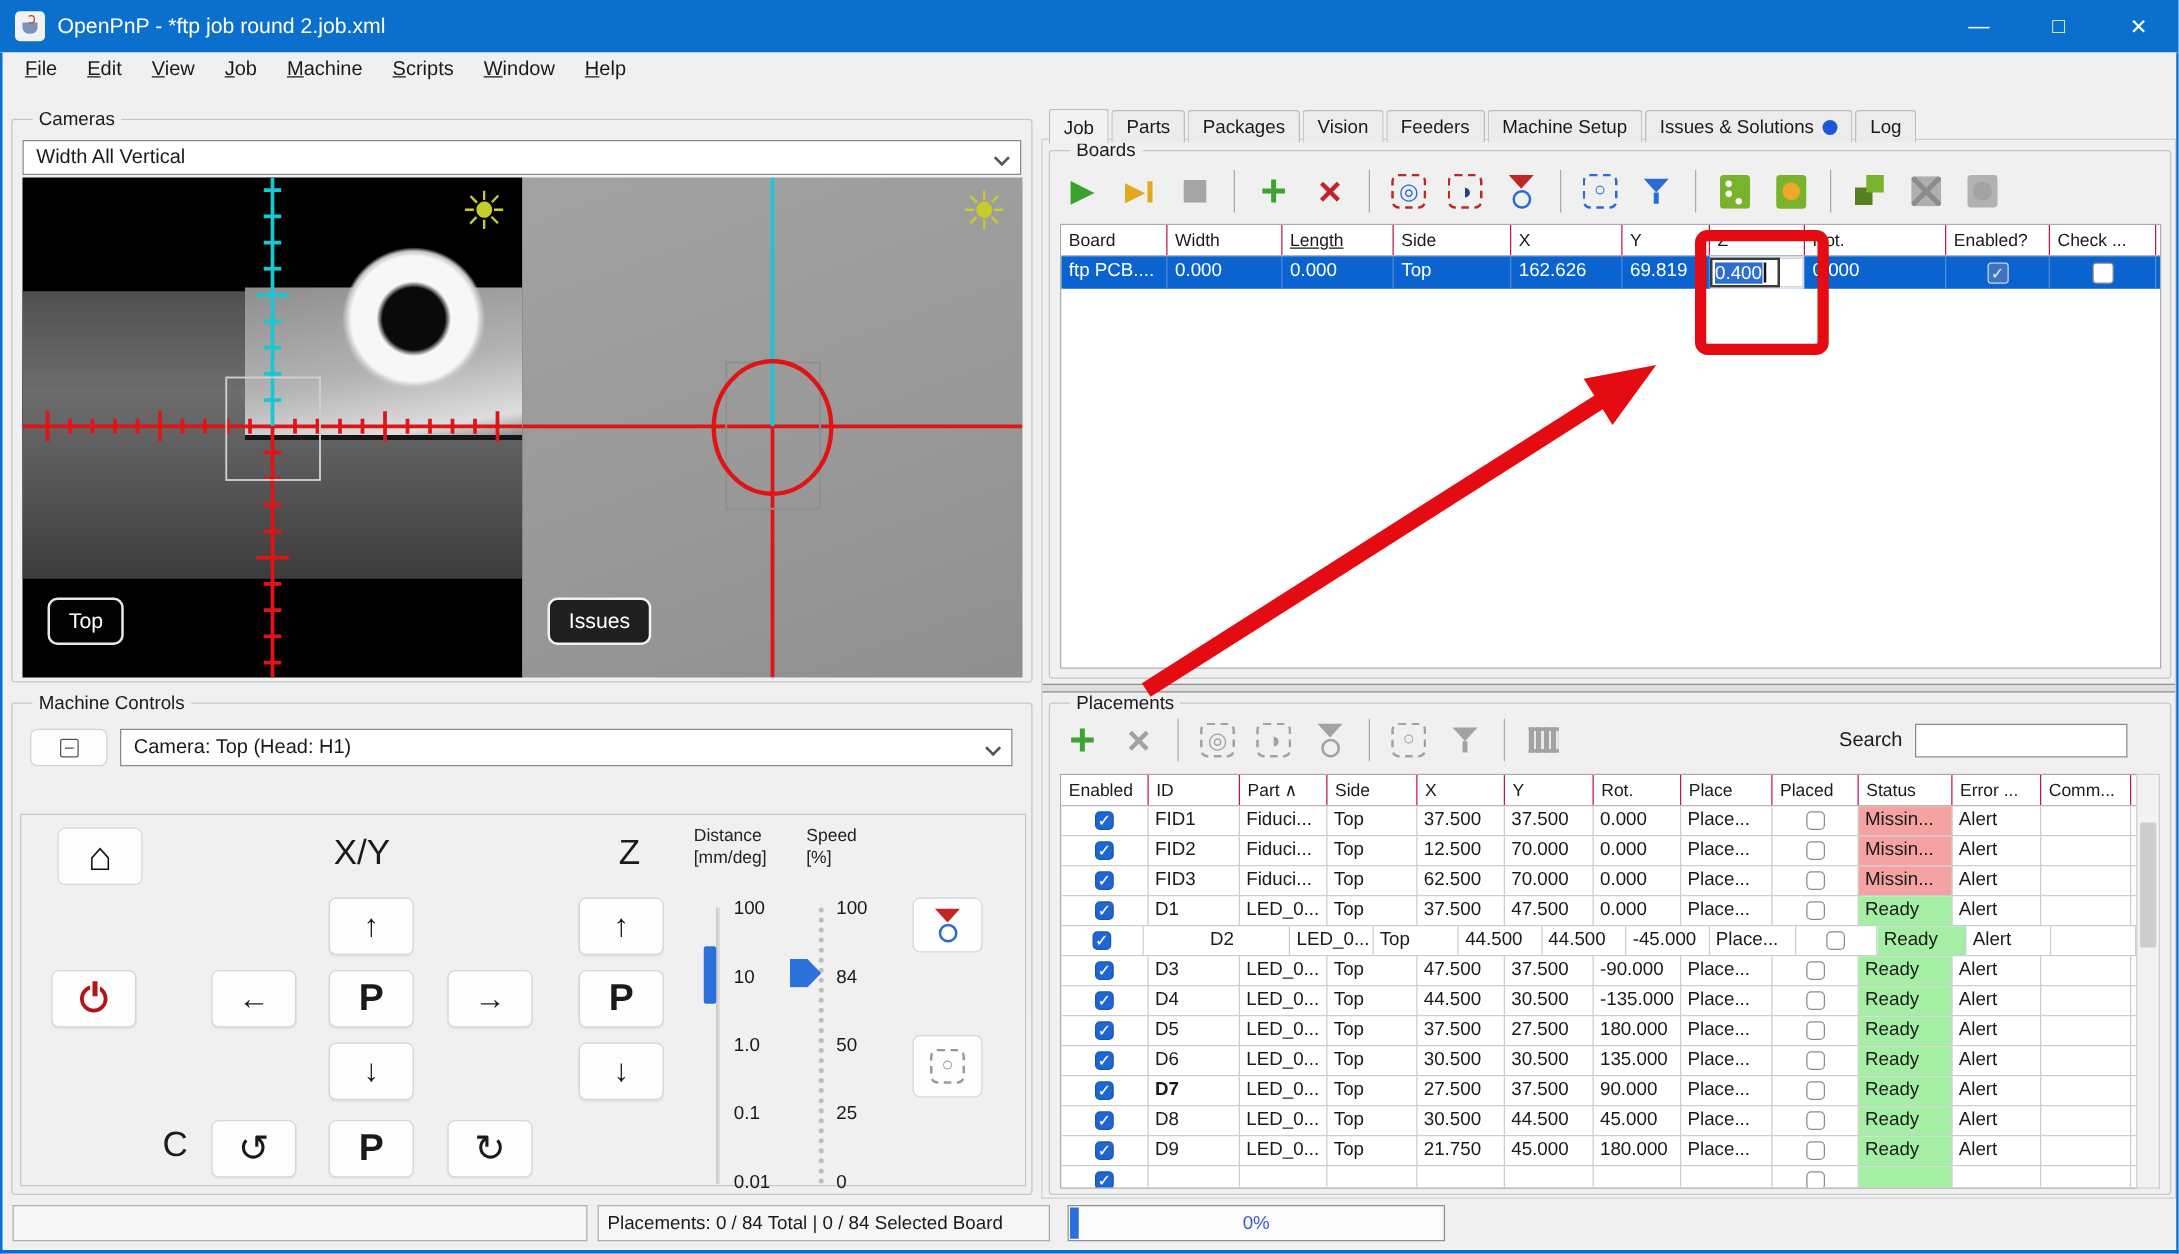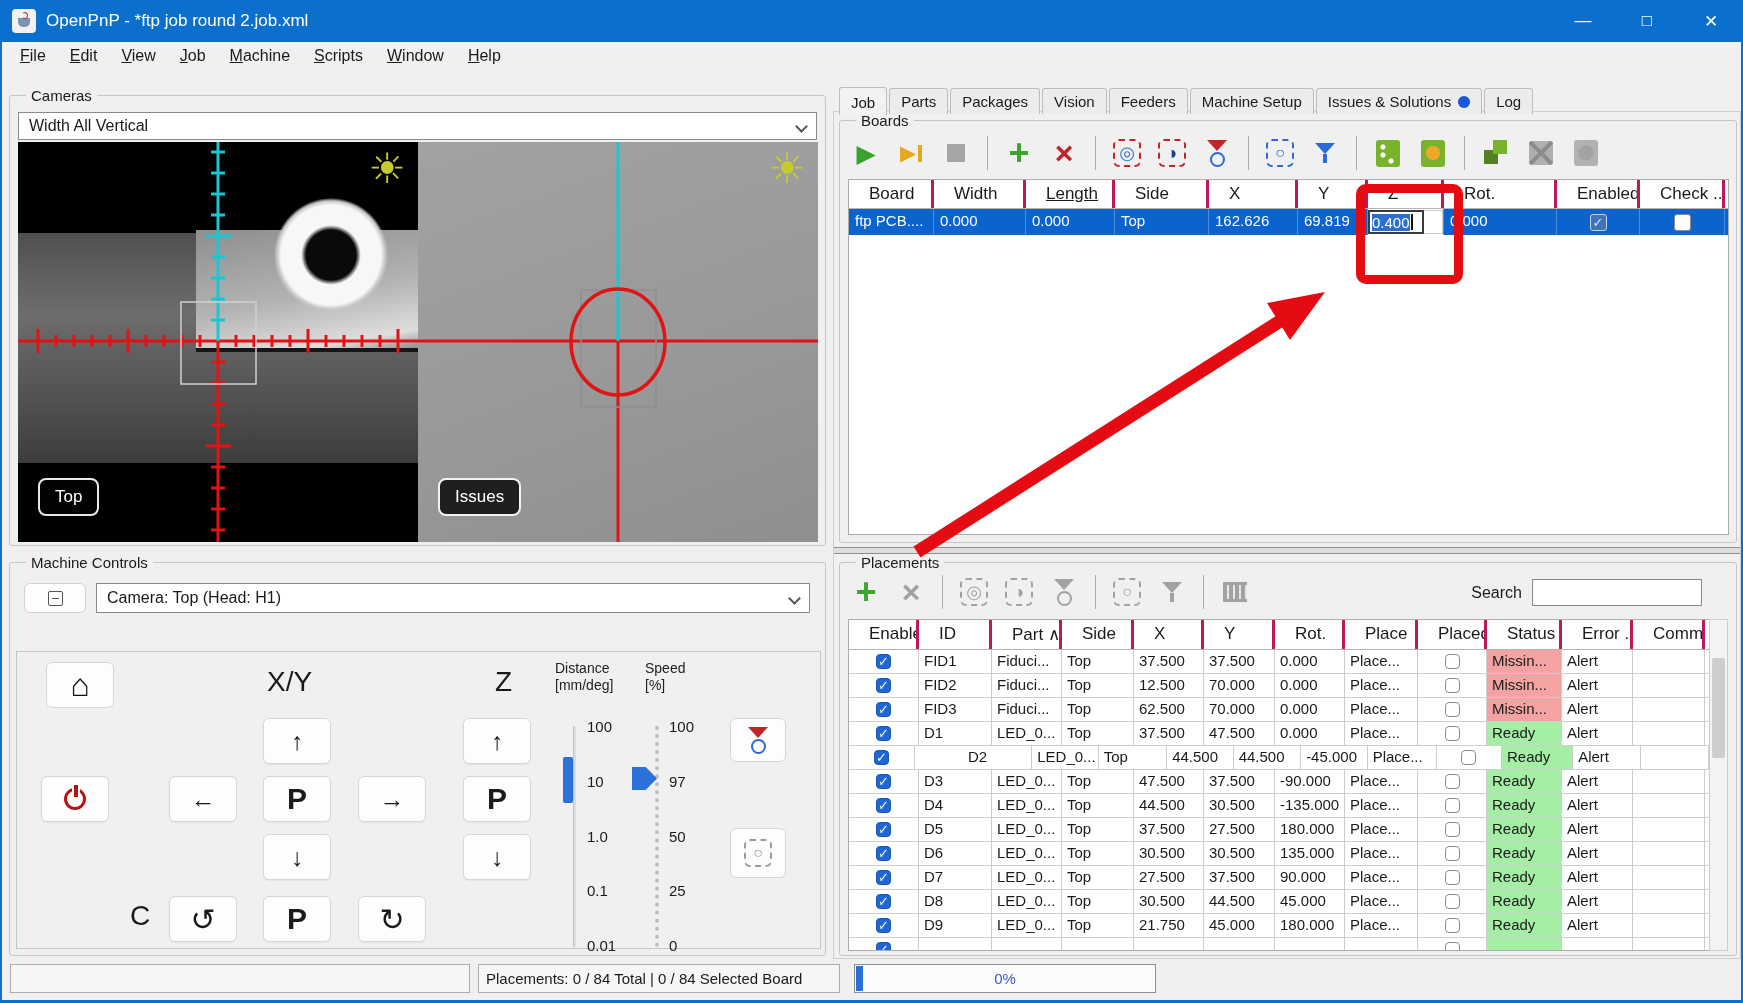--- a/index.html
+++ b/index.html
@@ -118,21 +118,21 @@
 #right-content{position:absolute;left:833px;top:111px;width:908px;height:848px;border:1px solid #cfcfcf;background:#f0f0f0}
 #right-tab-bar{position:absolute;left:839px;top:86px;display:flex;align-items:flex-end;z-index:3}
 .rtab{padding:4px 11px;border:1px solid #bdbdbd;border-bottom:none;border-radius:3px 3px 0 0;background:#ececec;font-size:15px;margin-right:2px;display:flex;align-items:center}
 .rtab.active{background:#f2f2f2;padding-top:6px;position:relative;top:1px;z-index:4}
 .tab-dot{width:12px;height:12px;border-radius:50%;background:#1b57d8;margin-left:7px}
 
 #boards-group{left:839px;top:120px;width:898px;height:423px}
 #boards-toolbar{left:10px;top:12px;height:40px}
 #boards-table{position:absolute;left:8px;top:58px;width:881px;height:356px;background:#fff;border:1px solid #ababab;overflow:hidden}
 .thead{display:flex;background:#fff;border-bottom:1px solid #b5b5b5}
-.hc{font-size:17px;padding:4px 20px;border-right:3px solid #be185d;white-space:nowrap;overflow:hidden}
+.hc{font-size:14px;padding:4px 6px;border-right:1px solid #be185d;white-space:nowrap;overflow:hidden}
 .brow{display:flex;background:#0a63cf;color:#fff;height:26px}
 .bc{font-size:15px;padding:3px 6px;border-right:1px solid #4c8ada;white-space:nowrap;overflow:hidden;height:100%}
 .zcell{background:#fff;padding:0;display:flex;align-items:center}
 .zedit{width:56px;height:24px;border:2px solid #3a3a3a;background:#fff;display:flex;align-items:center;padding-left:2px}
 .zsel{background:#2d6fd0;color:#fff;font-size:15px}
 .caret{width:2px;height:16px;background:#111;margin-left:1px}
 .zrest{flex:1;height:24px;background:#fff;border:1px solid #c9c9c9;border-left:none}
 .cb{width:17px;height:17px;border-radius:3px;margin:0 auto}
 .cb.checked-dim{background:#3f74bd;border:1px solid #c6d6ef;color:#d4e4fa;font-size:13px;display:flex;align-items:center;justify-content:center}
 .cb.unchecked{background:#fff;border:1px solid #8a8a8a}
@@ -312,21 +312,21 @@
         <span>100</span>
         <span>10</span>
         <span>1.0</span>
         <span>0.1</span>
         <span>0.01</span>
       </div>
     <div class="slider-track dotted" style="left:638px;top:74px;height:221px"></div>
     <div id="speed-handle"></div>
     <div class="tick-col" style="left:652px;top:66px;height:236px">
         <span>100</span>
-        <span>97</span>
+        <span>84</span>
         <span>50</span>
         <span>25</span>
         <span>0</span>
       </div>
 
     <div class="sbtn" style="left:713px;top:66px;width:56px;height:44px">
         <span class="ic funnel ic-funnel-red-circle"></span>
       </div>
     <div class="sbtn" style="left:713px;top:176px;width:56px;height:50px">
         <span class="ic cap ic-cap-gray"></span>
@@ -667,21 +667,21 @@
             <div class="cb small unchecked"></div>
           </div>
           <div class="pc st-ready" style="width: 75px;">Ready</div>
           <div class="pc" style="width: 71px;">Alert</div>
           <div class="pc" style="width: 72px;"></div>
         </div>
         <div class="prow">
           <div class="pc center" style="width: 70px;">
             <div class="cb small checked-blue">✓</div>
           </div>
-          <div class="pc" style="width: 73px;">D7</div>
+          <div class="pc" style="width: 73px; font-weight: bold;">D7</div>
           <div class="pc" style="width: 70px;">LED_0...</div>
           <div class="pc" style="width: 72px;">Top</div>
           <div class="pc" style="width: 70px;">27.500</div>
           <div class="pc" style="width: 71px;">37.500</div>
           <div class="pc" style="width: 70px;">90.000</div>
           <div class="pc" style="width: 73px;">Place...</div>
           <div class="pc center" style="width: 69px;">
             <div class="cb small unchecked"></div>
           </div>
           <div class="pc st-ready" style="width: 75px;">Ready</div>

